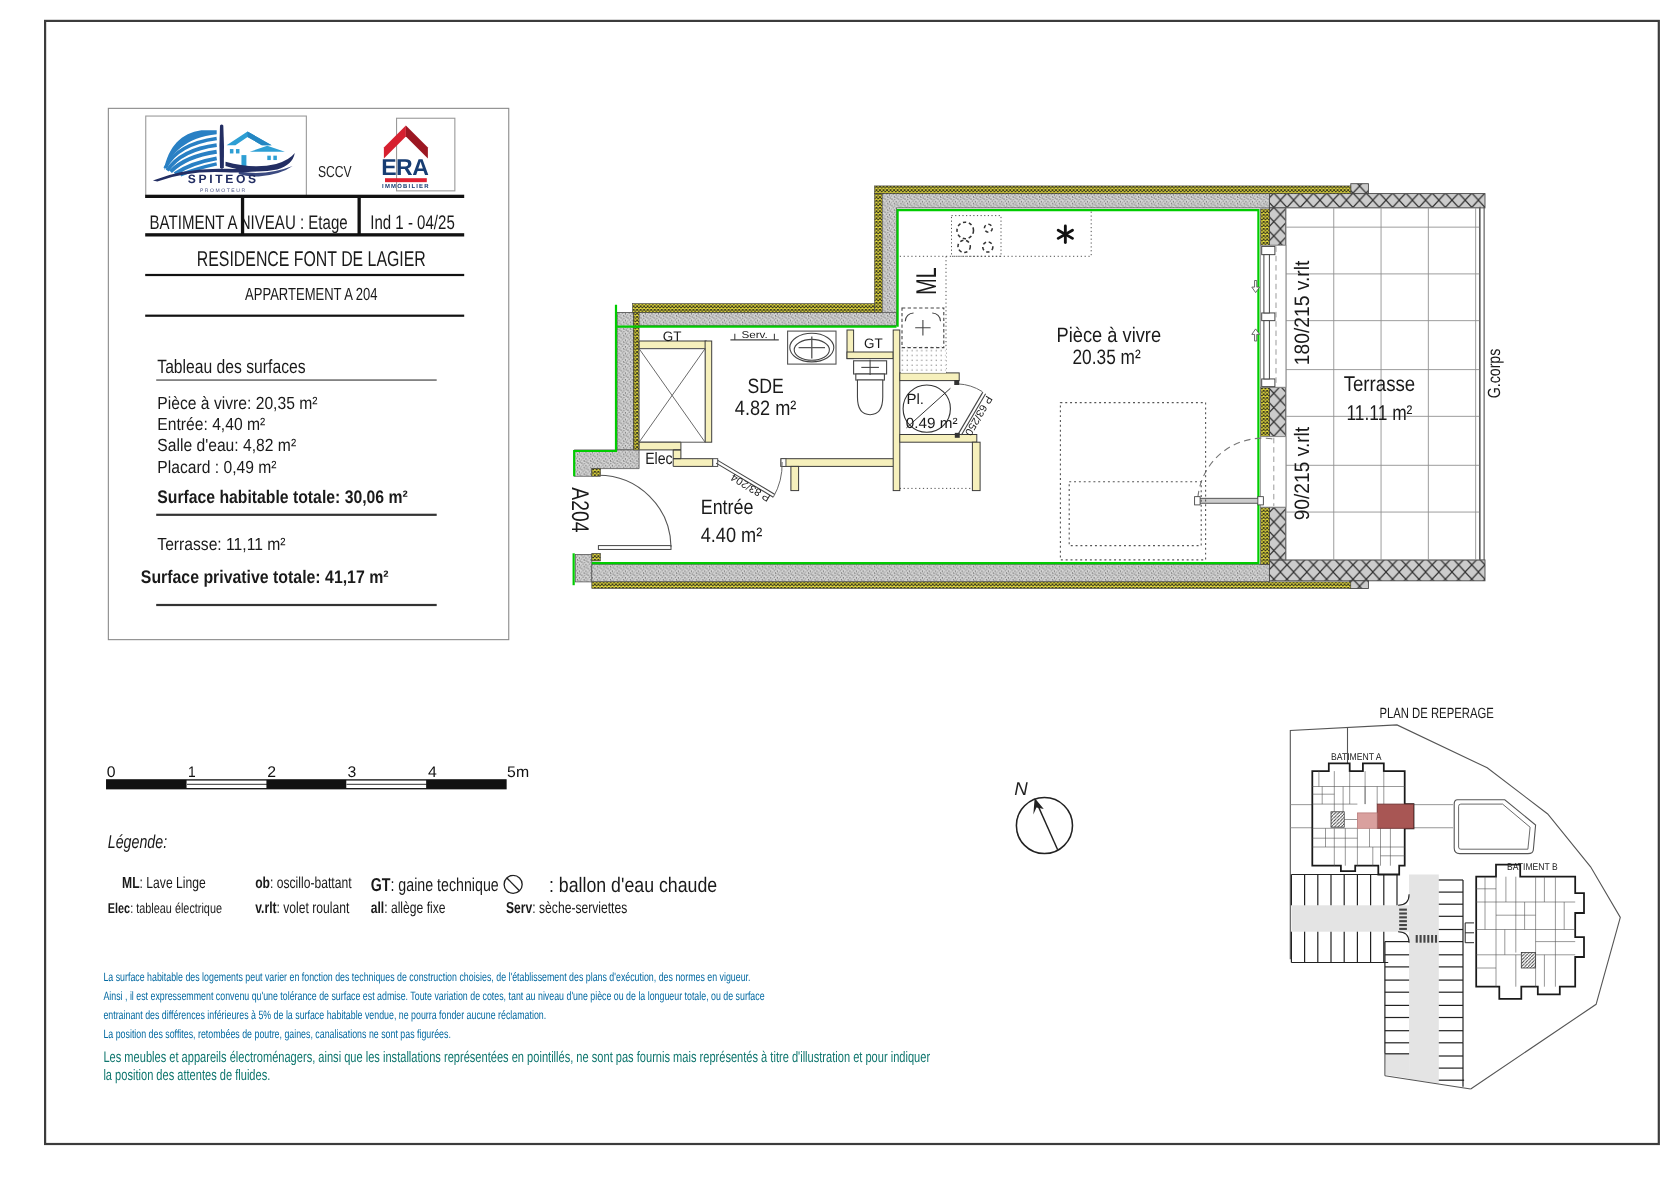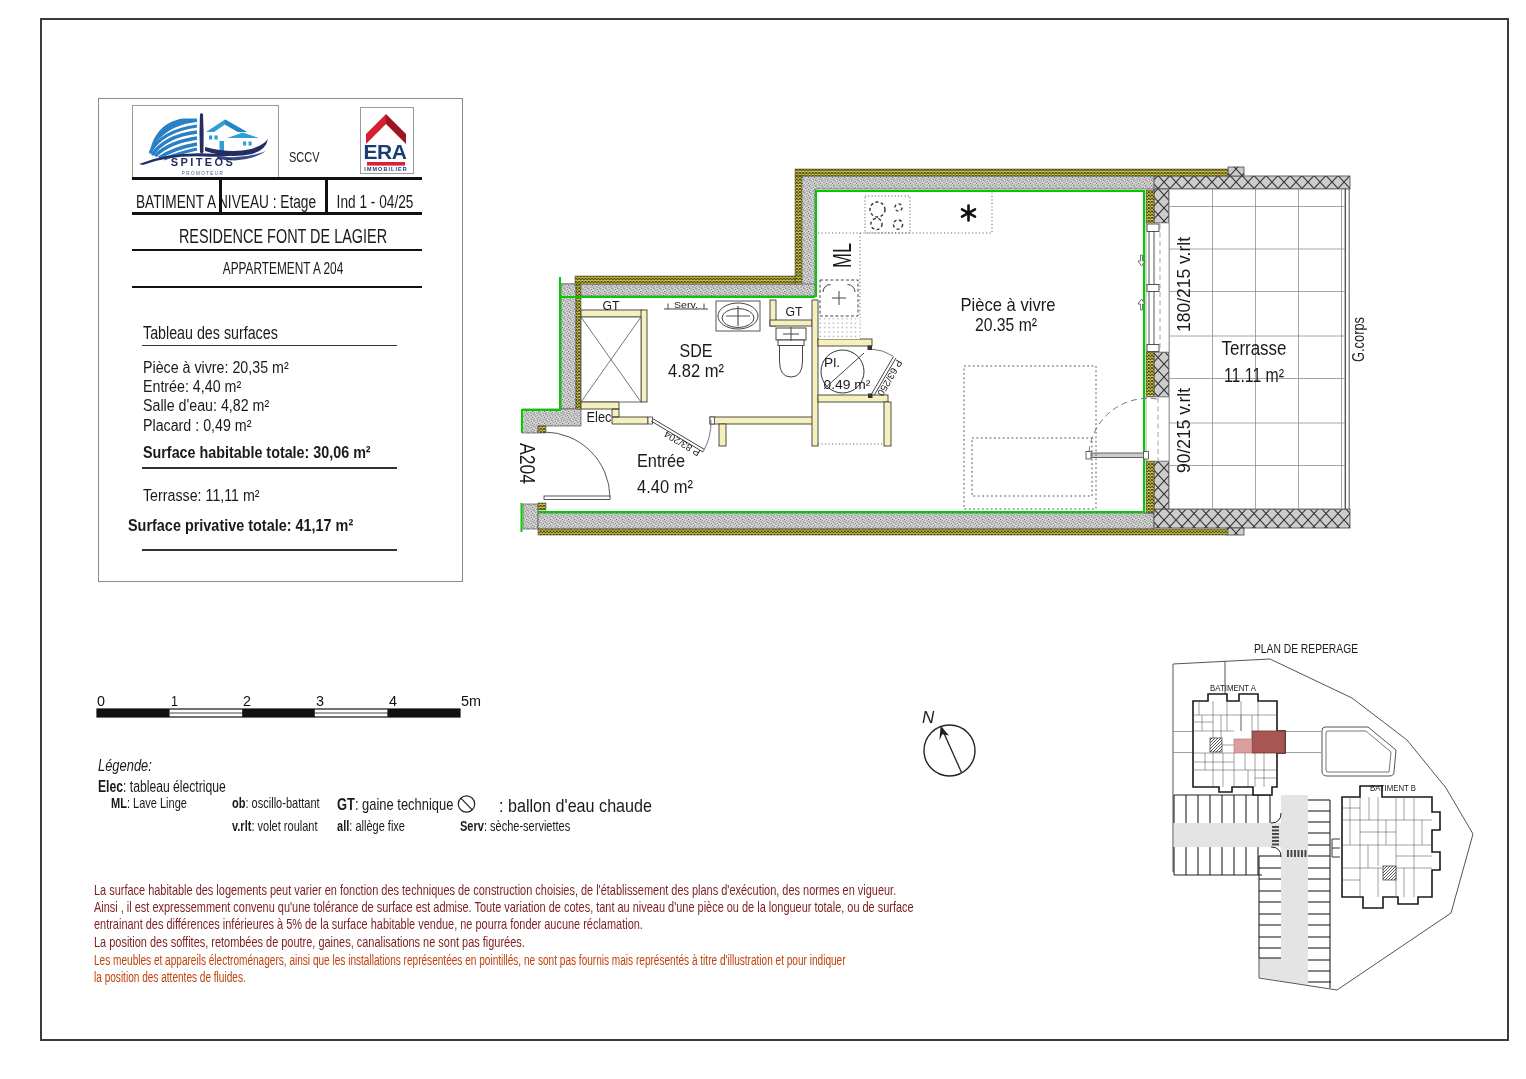--- a/index.html
+++ b/index.html
@@ -46,21 +46,21 @@
 <path d="M6,58 Q36,46 74,47.5 Q104,48.5 122,45 Q98,52 72,50.5 Q36,49 10,59 Z" fill="#232e63"></path>
 
 <text x="70" y="60" font-size="11" font-weight="bold" letter-spacing="2.4" text-anchor="middle" fill="#232e63">SPITEOS</text>
 <text x="70" y="68.5" font-size="4.6" letter-spacing="1.4" text-anchor="middle" fill="#4a5486">PROMOTEUR</text>
 </svg>
 </div>
 
 <div class="abs" style="left:289px;top:149px;width:60px;font-size:14.5px;color:#222;"><span class="cx">SCCV</span></div>
 
 <div class="abs" style="left:360px;top:107px;width:52px;height:65px;border:1px solid #9a9a9a;"></div>
-<div class="abs" id="era-logo" style="left:360px;top:107px;width:63px;height:65px;">
+<div class="abs" id="era-logo" style="left:343px;top:107px;width:63px;height:65px;">
 <svg width="52" height="65" viewBox="0 0 52 65" xmlns="http://www.w3.org/2000/svg">
 
 <polygon points="26,7 6,27 6,37 26,17" fill="#d6202f"></polygon>
 <polygon points="26,7 46,27 46,37 26,17" fill="#9c1722"></polygon>
 
 <text x="25" y="52" font-size="21" font-weight="bold" text-anchor="middle" fill="#173d73" style="letter-spacing:-0.5px">ERA</text>
 
 <rect x="7" y="55" width="38" height="3.6" fill="#e02030"></rect>
 
 <text x="26" y="64" font-size="5.4" letter-spacing="1.1" text-anchor="middle" fill="#173d73" font-weight="bold">IMMOBILIER</text>
@@ -401,21 +401,21 @@
 <div class="abs" style="left:111px;top:795px;font-size:14.5px;"><span class="cx"><b>ML</b>: Lave Linge</span></div>
 <div class="abs" style="left:232px;top:795px;font-size:14.5px;"><span class="cx"><b>ob</b>: oscillo-battant</span></div>
 <div class="abs" style="left:337px;top:795px;font-size:17px;"><span class="cx"><b>GT</b>: gaine technique</span></div>
 <div class="abs" id="legend-icon" style="left:457px;top:795px;width:20px;height:18px;">
 <svg width="20" height="18" viewBox="0 0 20 18" xmlns="http://www.w3.org/2000/svg">
 <circle cx="9.5" cy="9" r="8.2" fill="none" stroke="#222" stroke-width="1.2"></circle>
 <line x1="3.8" y1="3.2" x2="15.2" y2="14.8" stroke="#222" stroke-width="1.2"></line>
 </svg>
 </div>
 <div class="abs" style="left:482px;top:795px;font-size:19px;margin-left:17px;"><span class="cx" style="transform:scaleX(0.85);">: ballon d'eau chaude</span></div>
-<div class="abs" style="left:98px;top:778px;font-size:16px;"><span class="cx"><b>Elec</b>: tableau électrique</span></div>
+<div class="abs" style="left:98px;top:818px;font-size:13px;"><span class="cx"><b>Elec</b>: tableau électrique</span></div>
 <div class="abs" style="left:232px;top:818px;font-size:14.5px;"><span class="cx"><b>v.rlt</b>: volet roulant</span></div>
 <div class="abs" style="left:337px;top:818px;font-size:14.5px;"><span class="cx"><b>all</b>: allège fixe</span></div>
 <div class="abs" style="left:460px;top:818px;font-size:14.5px;"><span class="cx"><b>Serv</b>: sèche-serviettes</span></div>
 
 <div class="abs" id="compass" style="left:900px;top:690px;width:100px;height:100px;">
 <svg width="100" height="100" viewBox="900 690 100 100" xmlns="http://www.w3.org/2000/svg">
 <circle cx="949.5" cy="750.5" r="25.5" fill="none" stroke="#222" stroke-width="1.4"></circle>
 <line x1="961.5" y1="772.5" x2="943" y2="731" stroke="#222" stroke-width="1.3"></line>
 <polygon points="940.6,725.5 948.9,735.4 942.2,734.2 939.4,740.4" fill="#222"></polygon>
 <text x="922" y="723" font-size="17" font-style="italic" fill="#222">N</text>
@@ -612,22 +612,22 @@
 <text x="1393" y="791" font-size="9" text-anchor="middle" textLength="46" lengthAdjust="spacingAndGlyphs" fill="#1a1a1a">BATIMENT B</text>
 
 <rect x="1383" y="866" width="13" height="14" fill="url(#psh)" stroke="#333" stroke-width="0.7"></rect>
 
 <path d="M1325,727 L1368,727 L1396,750 L1394,772 Q1394,776 1389,776 L1327,776 Q1322,776 1322,771 L1322,731 Q1322,727 1325,727 Z" fill="#ffffff" stroke="#555" stroke-width="1"></path>
 
 <path d="M1328,731 L1366,731 L1391,752 L1389,772 L1328,772 Q1326,772 1326,770 L1326,733 Q1326,731 1328,731 Z" fill="none" stroke="#555" stroke-width="0.8"></path>
 </svg>
 </div>
 
-<div class="abs" style="left:94px;top:881px;font-size:15px;line-height:17.2px;color:#7f1d1d;">
+<div class="abs" style="left:94px;top:881px;font-size:11px;line-height:17.2px;color:#0369a1;">
 <span class="cx" style="transform:scaleX(0.73);">La surface habitable des logements peut varier en fonction des techniques de construction choisies, de l'établissement des plans d'exécution, des normes en vigueur.</span><br>
 <span class="cx" style="transform:scaleX(0.73);">Ainsi , il est expressemment convenu qu'une tolérance de surface est admise. Toute variation de cotes, tant au niveau d'une pièce ou de la longueur totale, ou de surface</span><br>
 <span class="cx" style="transform:scaleX(0.73);">entrainant des différences inférieures à 5% de la surface habitable vendue, ne pourra fonder aucune réclamation.</span><br>
 <span class="cx" style="transform:scaleX(0.73);">La position des soffites, retombées de poutre, gaines, canalisations ne sont pas figurées.</span>
 </div>
-<div class="abs" style="left:94px;top:953px;font-size:13.8px;line-height:16.6px;color:#c2410c;">
+<div class="abs" style="left:94px;top:953px;font-size:13.8px;line-height:16.6px;color:#0f766e;">
 <span class="cx" style="transform:scaleX(0.73);">Les meubles et appareils électroménagers, ainsi que les installations représentées en pointillés, ne sont pas fournis mais représentés à titre d'illustration et pour indiquer</span><br>
 <span class="cx" style="transform:scaleX(0.73);">la position des attentes de fluides.</span>
 </div>
 
 </body></html>

